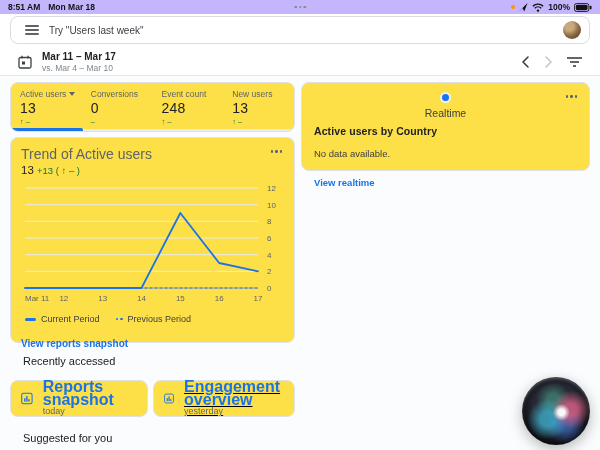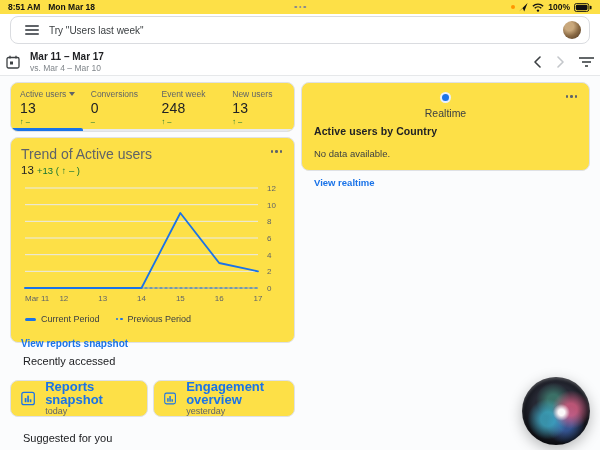--- a/index.html
+++ b/index.html
@@ -1,41 +1,41 @@
 <!DOCTYPE html>
 <html><head>
 <meta charset="utf-8">
 <style>
   * { margin:0; padding:0; box-sizing:border-box; }
   html,body { width:600px; height:450px; }
   body { font-family:"Liberation Sans", sans-serif; background:#fff; }
   .stage { position:relative; width:600px; height:450px; overflow:hidden; background:#fbfcfd; }
 
   
-  .statusbar { position:absolute; top:0; left:0; right:0; height:14px; background:#fde047;
+  .statusbar { position:absolute; top:0; left:0; right:0; height:14px; background:#c4b5fd;
     display:flex; align-items:center; justify-content:space-between; padding:0 8px; }
   .sb-left { display:flex; gap:8px; font-size:8.5px; font-weight:bold; color:#111; }
   .sb-center { position:absolute; left:50%; transform:translateX(-50%); display:flex; gap:2px; }
   .sb-center i { width:2.5px; height:2.5px; border-radius:50%; background:#8a8a8e; }
   .sb-right { display:flex; align-items:center; gap:4px; font-size:8.5px; font-weight:bold; color:#111; }
   .mic-dot { width:4px; height:4px; border-radius:50%; background:#ff9500; }
 
   
   .header { position:absolute; top:14px; left:0; right:0; height:34px; background:#fff; }
   .searchbar { position:absolute; left:10px; right:10px; top:2px; height:28px; background:#fff;
     border:1px solid #dadce0; border-radius:8px; display:flex; align-items:center; padding:0 8px; }
   .hamburger { width:14px; display:flex; flex-direction:column; gap:2.5px; margin:0 10px 0 6px; cursor:pointer; }
   .hamburger i { display:block; height:1.6px; background:#5f6368; border-radius:1px; }
   .search-text { font-size:10px; color:#3c4043; flex:1; }
   .avatar { width:18px; height:18px; border-radius:50%;
     background:radial-gradient(circle at 35% 30%, #c9a87c 0 25%, #8a6a44 55%, #4a3420 100%); }
 
   
   .daterow { position:absolute; top:48px; left:0; right:0; height:28px; background:#fff;
-    border-bottom:1px solid #e6e8ea; display:flex; align-items:center; padding:0 6px; }
+    border-bottom:1px solid #e6e8ea; display:flex; align-items:center; padding:0 18px; }
   .cal-icon { margin-right:10px; display:flex; }
   .date-main { font-size:10px; font-weight:bold; color:#202124; line-height:12px; }
   .date-sub { font-size:8.5px; color:#80868b; line-height:10px; }
   .daterow .spacer { flex:1; }
   .nav-arrows { display:flex; align-items:center; gap:14px; margin-right:14px; }
 
   
   .card { position:absolute; background:#fde047; border:1px solid #dfe1e5; border-radius:8px; }
 
   
@@ -76,22 +76,22 @@
   .legend-dots { display:flex; gap:2px; }
   .legend-dots i { width:2.5px; height:2.5px; border-radius:50%; background:#1a73e8; }
   .trend-link { font-size:10px; margin-top:14px; display:inline-block; }
 
   
   .section-heading { position:absolute; left:11px; font-size:11px; color:#202124;padding-left:12px; }
 
   
   .mini-card { top:380px; height:37px; display:flex; align-items:center; padding:0 10px; gap:10px; cursor:pointer; }
   .mini-1 { left:10px; width:138px; }
-  .mini-2 { left:153px; width:142px; }
-  .mini-title { font-size:13px; font-weight:bold; color:#1a73e8; line-height:13px; }
+  .mini-2 { left:153px; width:142px;text-decoration:underline; }
+  .mini-title { font-size:16px; font-weight:bold; color:#1a73e8; line-height:13px; }
   .mini-sub { font-size:9px; color:#5f6368; line-height:11px; }
 
   
   .siri-orb { position:absolute; left:522px; top:377px; width:68px; height:68px; border-radius:50%; cursor:pointer;
     background:
       radial-gradient(circle at 58% 52%, rgba(255,255,255,.95) 0 6%, rgba(255,255,255,0) 16%),
       radial-gradient(circle at 72% 48%, rgba(236,100,140,.75) 0 10%, rgba(236,100,140,0) 32%),
       radial-gradient(circle at 38% 62%, rgba(64,190,220,.7) 0 12%, rgba(64,190,220,0) 34%),
       radial-gradient(circle at 46% 34%, rgba(90,220,180,.4) 0 10%, rgba(90,220,180,0) 30%),
       radial-gradient(circle at 64% 70%, rgba(70,130,240,.5) 0 10%, rgba(70,130,240,0) 30%),
@@ -184,21 +184,21 @@
     </div>
     <div class="metric">
       <div class="metric-label">
           <span>Conversions</span>
         </div>
       <div class="metric-value">0</div>
       <div class="metric-change">–</div>
     </div>
     <div class="metric">
       <div class="metric-label">
-          <span>Event week</span>
+          <span>Event count</span>
         </div>
       <div class="metric-value">248</div>
       <div class="metric-change">↑ –</div>
     </div>
     <div class="metric">
       <div class="metric-label">
           <span>New users</span>
         </div>
       <div class="metric-value">13</div>
       <div class="metric-change">↑ –</div>

